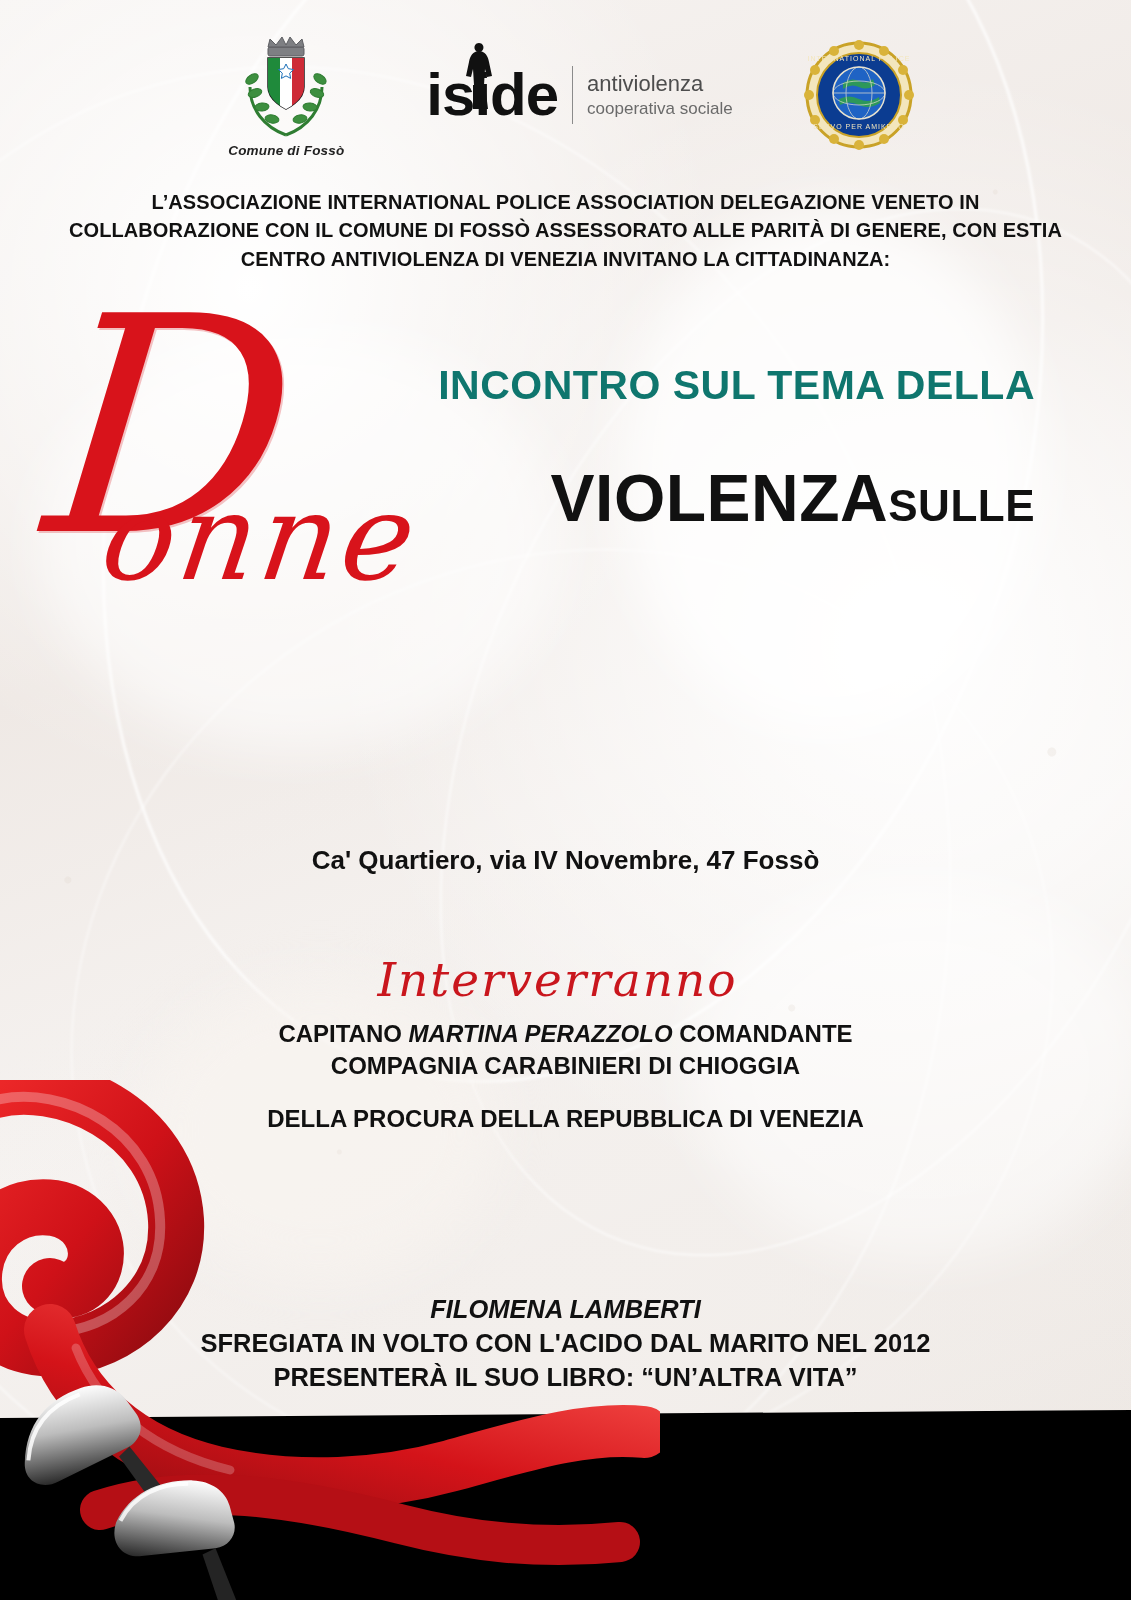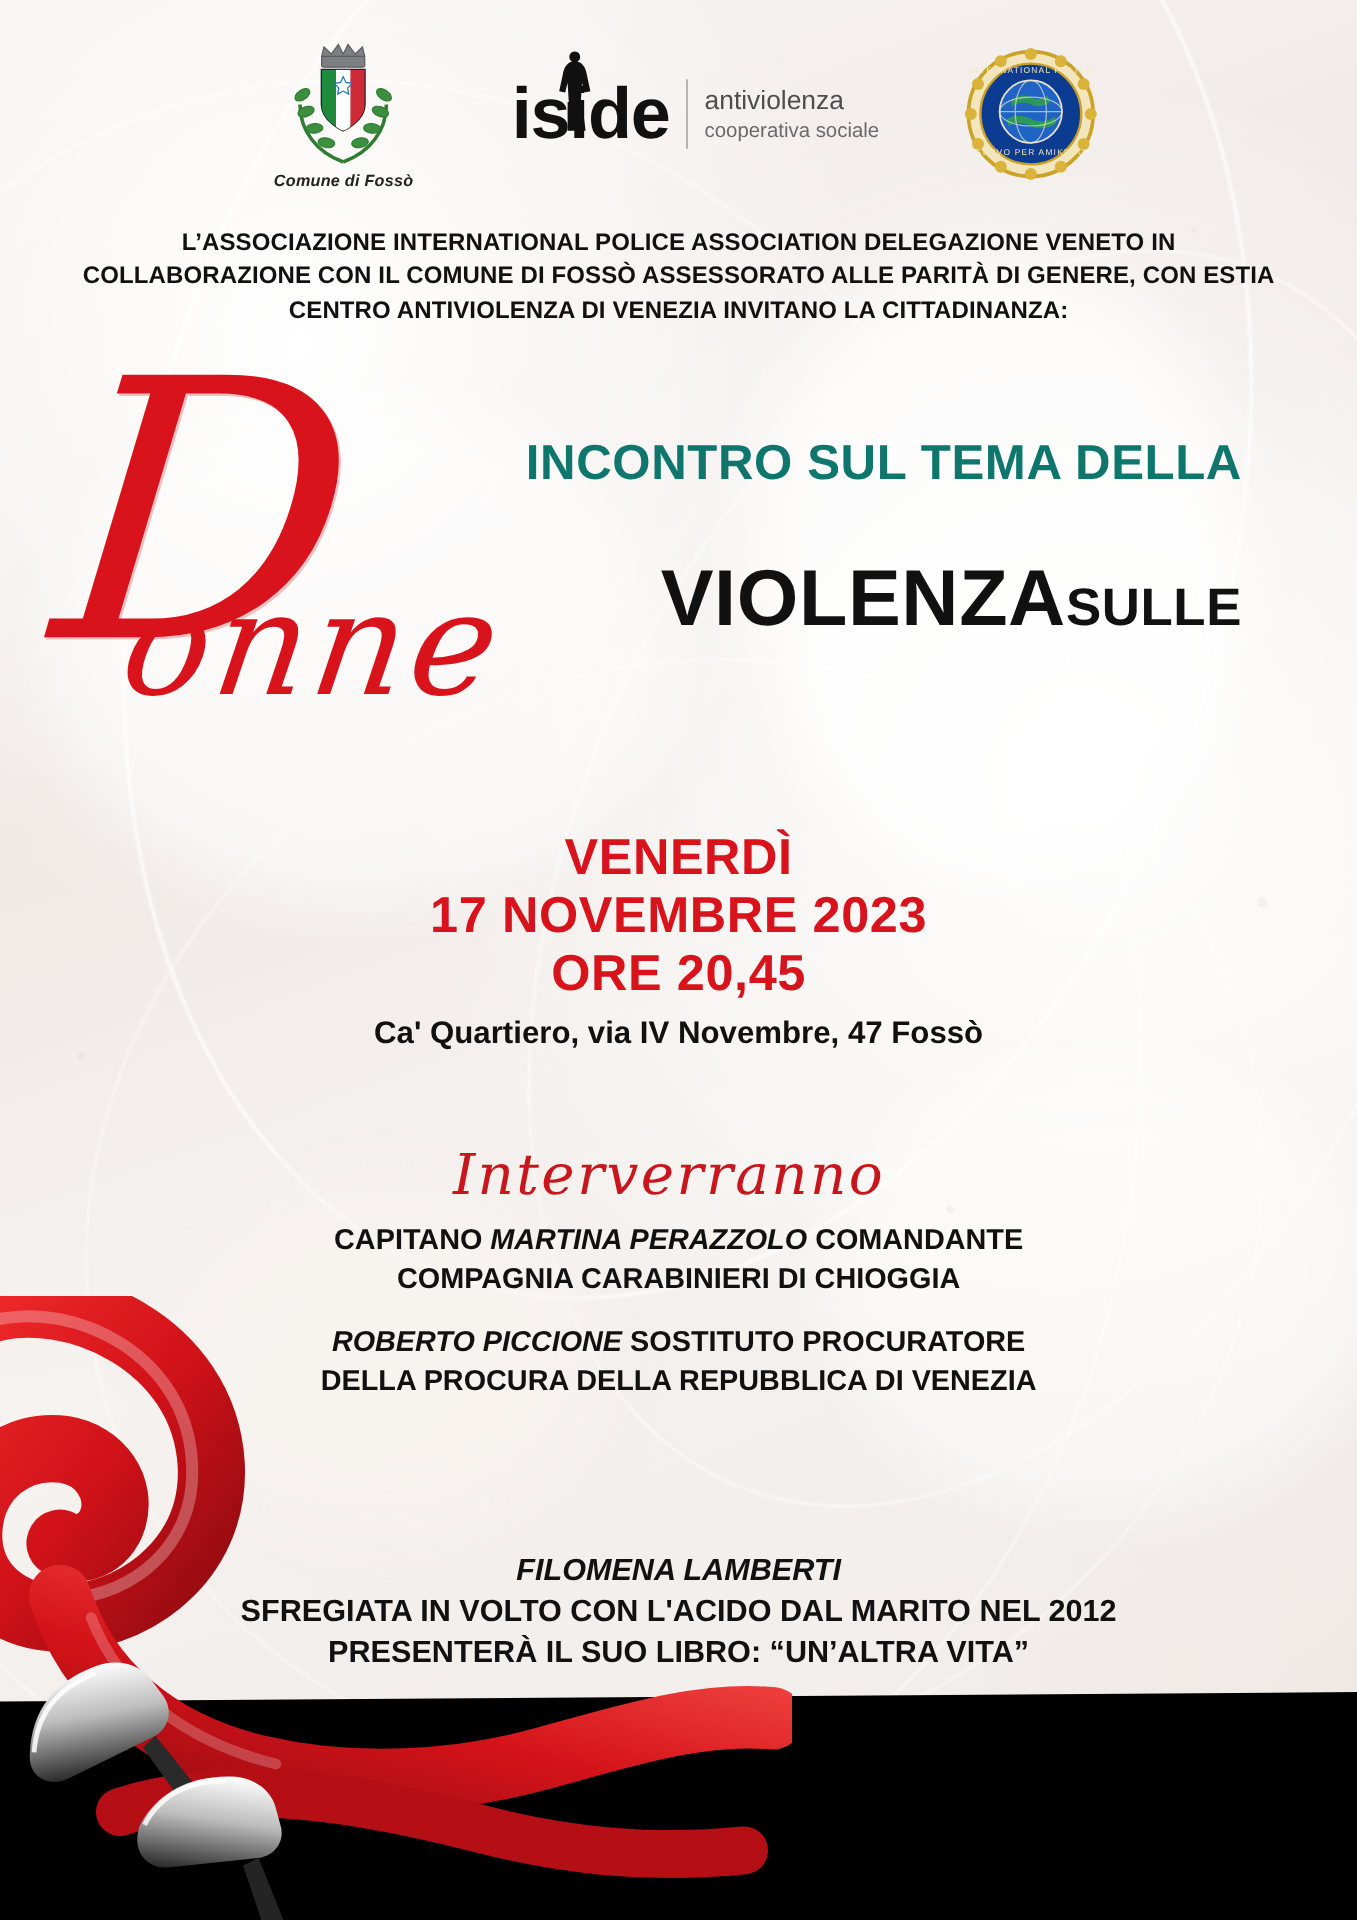--- a/index.html
+++ b/index.html
@@ -410,35 +410,29 @@
 
   <div class="title-wrap">
     <div class="script-d">D</div>
     <div class="title-line1">INCONTRO SUL TEMA DELLA</div>
     <div class="title-line2">
       <span>VIOLENZA</span><span class="sulle">SULLE</span>
     </div>
     <div class="script-donne">onne</div>
   </div>
 
-  <div class="date-block">
-    <div class="d1">VENERDÌ</div>
-    <div class="d2">17 NOVEMBRE 2023</div>
-    <div class="d3">ORE 20,45</div>
-  </div>
   <div class="venue">Ca' Quartiero, via IV Novembre, 47 Fossò</div>
 
   <div class="script-heading interverranno">Interverranno</div>
   <div class="speakers">
     <div class="group">
       <div><span>CAPITANO </span><em>MARTINA PERAZZOLO</em><span> COMANDANTE</span></div>
       <div>COMPAGNIA CARABINIERI DI CHIOGGIA</div>
     </div>
     <div class="group">
-      <div><span></span><em>ROBERTO PICCIONE</em><span> SOSTITUTO PROCURATORE</span></div>
       <div>DELLA PROCURA DELLA REPUBBLICA DI VENEZIA</div>
     </div>
   </div>
 
   <div class="guest">
     <div class="name">FILOMENA LAMBERTI</div>
     <div>SFREGIATA IN VOLTO CON L'ACIDO DAL MARITO NEL 2012</div>
     <div>PRESENTERÀ IL SUO LIBRO: “UN’ALTRA VITA”</div>
   </div>
 

